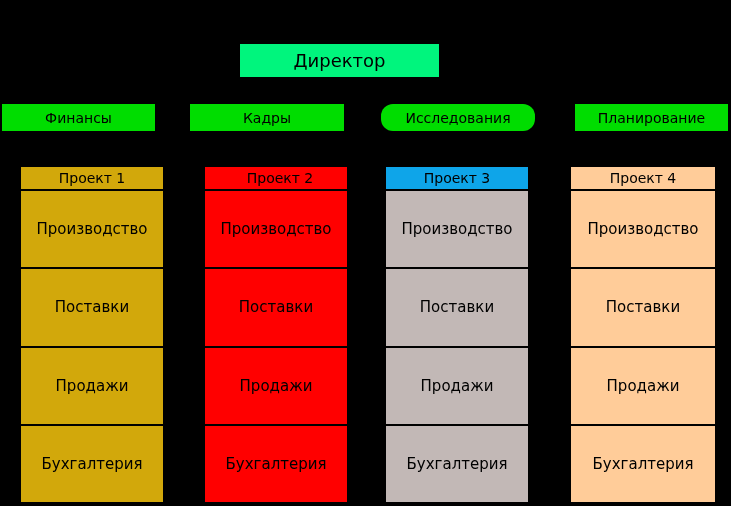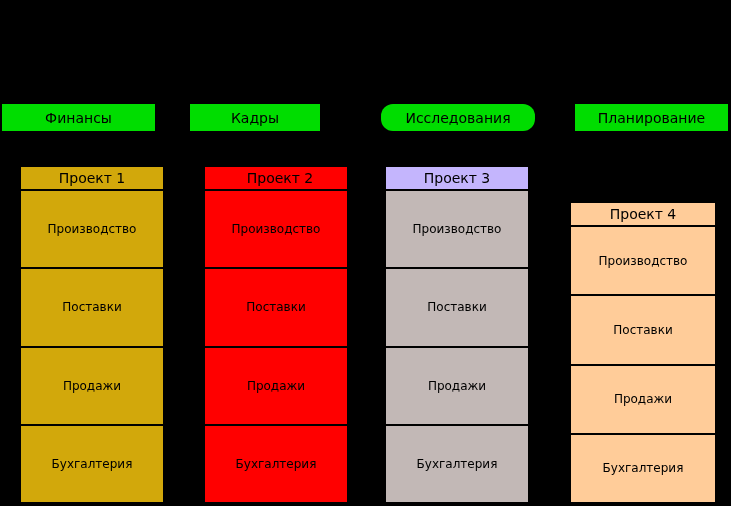--- a/index.html
+++ b/index.html
@@ -29,21 +29,21 @@
     left: 240px; top: 44px;
     width: 199px; height: 33px;
     font-size: 18px;
   }
   
   .dept {
     top: 104px; height: 27px;
     font-size: 14px;
   }
   #dept-0 { left: 2px;   width: 153px; }
-  #dept-1 { left: 190px; width: 130px; }
+  #dept-1 { left: 190px; width: 154px; }
   #dept-2 { left: 381px; width: 154px; }
   #dept-3 { left: 575px; width: 153px; }
   
   .project-col {
     position: absolute;
     top: 167px;
     height: 335px;
     display: flex;
     flex-direction: column;
     gap: 2px;
@@ -59,29 +59,30 @@
     align-items: center;
     justify-content: center;
     font-size: 14px;
     white-space: nowrap;
   }
   .project-cell {
     flex: 1 1 auto;
     display: flex;
     align-items: center;
     justify-content: center;
-    font-size: 12px;
+    font-size: 15px;
     white-space: nowrap;
   }
 </style>
 </head>
 <body>
 
 <div id="stage">
 
+  <div id="director" class="box" style="background: rgb(0, 245, 125);">Директор</div>
 
   <div id="dept-0" class="box dept" style="background: rgb(0, 221, 0);">Финансы</div>
   <div id="dept-1" class="box dept" style="background: rgb(0, 221, 0);">Кадры</div>
   <div id="dept-2" class="box dept" style="background: rgb(0, 221, 0); border-radius: 12px;">Исследования</div>
   <div id="dept-3" class="box dept" style="background: rgb(0, 221, 0);">Планирование</div>
 
   <div id="col-0" class="project-col">
     <div class="project-header" style="background: rgb(210, 168, 11);">Проект 1</div>
     <div class="project-cell" style="background: rgb(210, 168, 11);">Производство</div>
     <div class="project-cell" style="background: rgb(210, 168, 11);">Поставки</div>
@@ -91,28 +92,28 @@
 
   <div id="col-1" class="project-col">
     <div class="project-header" style="background: rgb(255, 0, 0); padding-left: 8px;">Проект 2</div>
     <div class="project-cell" style="background: rgb(255, 0, 0);">Производство</div>
     <div class="project-cell" style="background: rgb(255, 0, 0);">Поставки</div>
     <div class="project-cell" style="background: rgb(255, 0, 0);">Продажи</div>
     <div class="project-cell" style="background: rgb(255, 0, 0);">Бухгалтерия</div>
   </div>
 
   <div id="col-2" class="project-col">
-    <div class="project-header" style="background: #c4b5fd;">Проект 3</div>
+    <div class="project-header" style="background: #0ea5e9;">Проект 3</div>
     <div class="project-cell" style="background: rgb(194, 184, 182);">Производство</div>
     <div class="project-cell" style="background: rgb(194, 184, 182);">Поставки</div>
     <div class="project-cell" style="background: rgb(194, 184, 182);">Продажи</div>
     <div class="project-cell" style="background: rgb(194, 184, 182);">Бухгалтерия</div>
   </div>
 
   <div id="col-3" class="project-col">
-    <div class="project-header" style="background: rgb(255, 204, 153); margin-top: 36px;">Проект 4</div>
+    <div class="project-header" style="background: rgb(255, 204, 153);">Проект 4</div>
     <div class="project-cell" style="background: rgb(255, 204, 153);">Производство</div>
     <div class="project-cell" style="background: rgb(255, 204, 153);">Поставки</div>
     <div class="project-cell" style="background: rgb(255, 204, 153);">Продажи</div>
     <div class="project-cell" style="background: rgb(255, 204, 153);">Бухгалтерия</div>
   </div>
 
 </div>
 
 </body></html>

